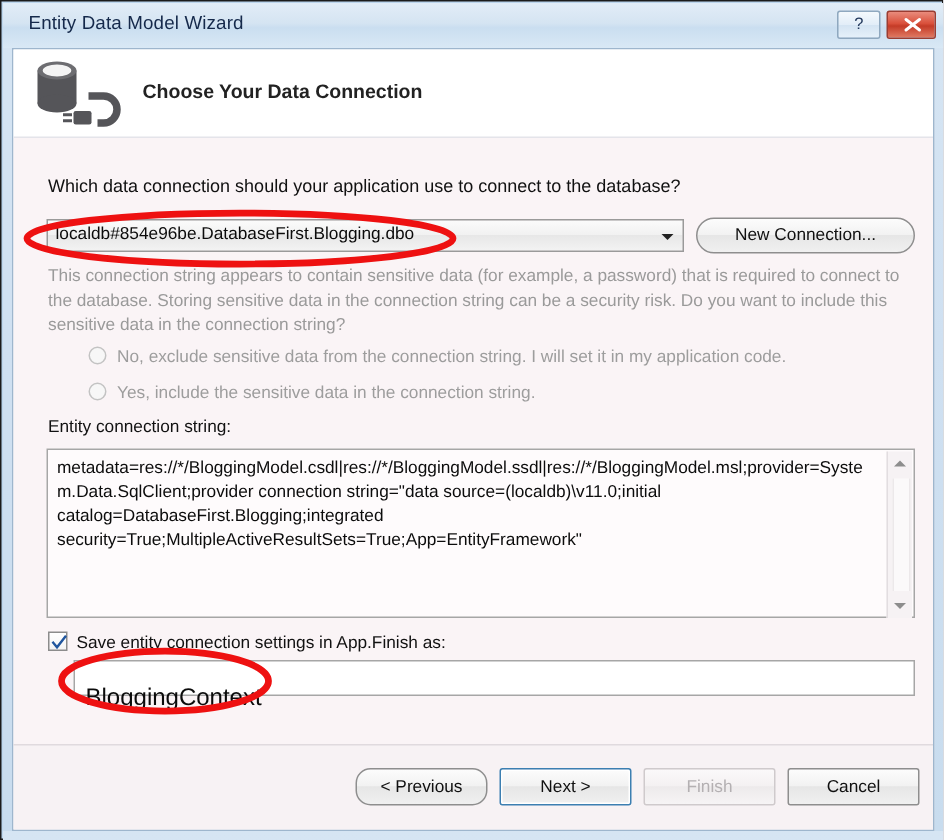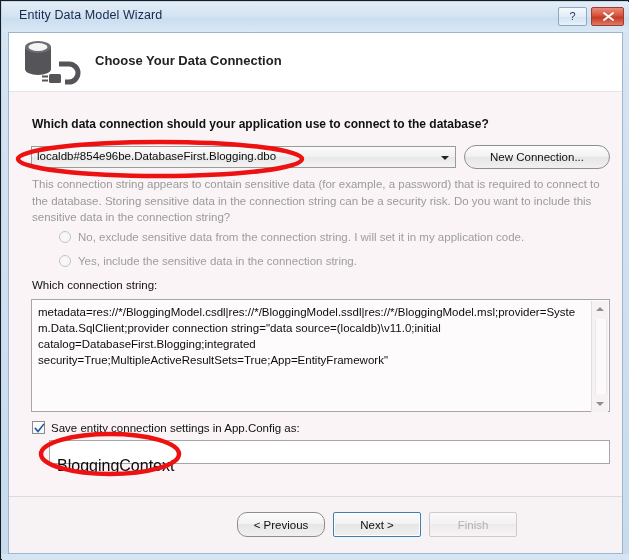--- a/index.html
+++ b/index.html
@@ -125,21 +125,21 @@
     left: 8px; top: 91px;
     width: 613px;
     height: 404px;
     background: #faf4f6;
   }
 
   .question {
     position: absolute;
     left: 23px; top: 25px;
     font-size: 12px;
-    font-weight: bold;
+    font-weight: normal;
     color: #111111;
     white-space: nowrap;
   }
 
   
   .combo {
     position: absolute;
     left: 22px; top: 54px;
     width: 425px;
     height: 22px;
@@ -417,53 +417,54 @@
 
       <div class="warn-text">This connection string appears to contain sensitive data (for example, a password) that is required to connect to the database. Storing sensitive data in the connection string can be a security risk. Do you want to include this sensitive data in the connection string?</div>
 
       <div class="radio-row r1">
         <span class="radio-dot"></span><span>No, exclude sensitive data from the connection string. I will set it in my application code.</span>
       </div>
       <div class="radio-row r2">
         <span class="radio-dot"></span><span>Yes, include the sensitive data in the connection string.</span>
       </div>
 
-      <div class="section-label">Which connection string:</div>
+      <div class="section-label">Entity connection string:</div>
 
       <div class="conn-box">
         <div class="conn-text">metadata=res://*/BloggingModel.csdl|res://*/BloggingModel.ssdl|res://*/BloggingModel.msl;provider=System.Data.SqlClient;provider connection string="data source=(localdb)\v11.0;initial catalog=DatabaseFirst.Blogging;integrated security=True;MultipleActiveResultSets=True;App=EntityFramework"</div>
         <div class="vscroll">
           <div class="vscroll-track"></div>
           <div class="vscroll-btn up">
               <i></i>
             </div>
           <div class="vscroll-btn down">
               <i></i>
             </div>
         </div>
       </div>
 
       <div class="check-row">
         <span class="checkbox">
           <svg width="11" height="11" viewBox="0 0 11 11">
             <path d="M1.5 5.5 L4 8.5 L9.5 1.5" fill="none" stroke="#21569e" stroke-width="1.6" stroke-linecap="square"></path>
           </svg>
-        </span><span>Save entity connection settings in App.Config as:</span>
+        </span><span>Save entity connection settings in App.Finish as:</span>
       </div>
 
       <div class="name-input">
         <div class="name-input-text">BloggingContext</div>
       </div>
 
     </div>
 
     <div class="footer">
       <button class="btn btn-footer btn-prev">&lt; Previous</button>
       <button class="btn btn-footer btn-next">Next &gt;</button>
       <button class="btn btn-footer btn-finish">Finish</button>
+      <button class="btn btn-footer btn-cancel">Cancel</button>
     </div>
 
   </div>
 
   <svg class="annot annot-1" width="295" height="42" viewBox="0 0 295 42">
     <ellipse cx="147" cy="21" rx="142" ry="17" fill="none" stroke="#ee1111" stroke-width="4.5"></ellipse>
   </svg>
   <svg class="annot annot-2" width="146" height="48" viewBox="0 0 146 48">
     <ellipse cx="73" cy="24" rx="69" ry="20" fill="none" stroke="#ee1111" stroke-width="4.5"></ellipse>
   </svg>

